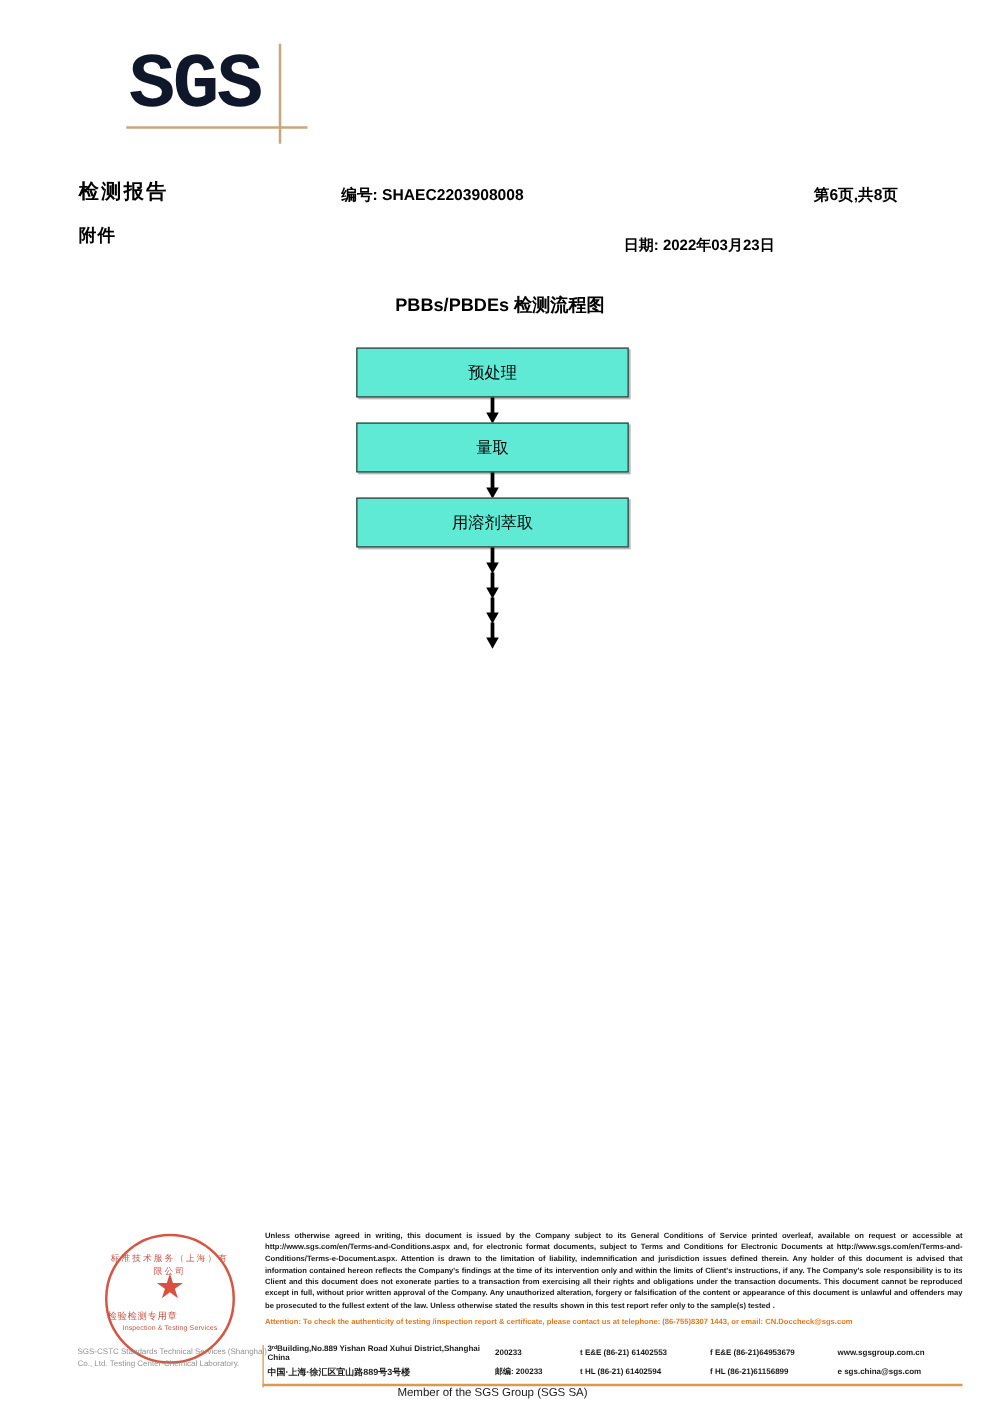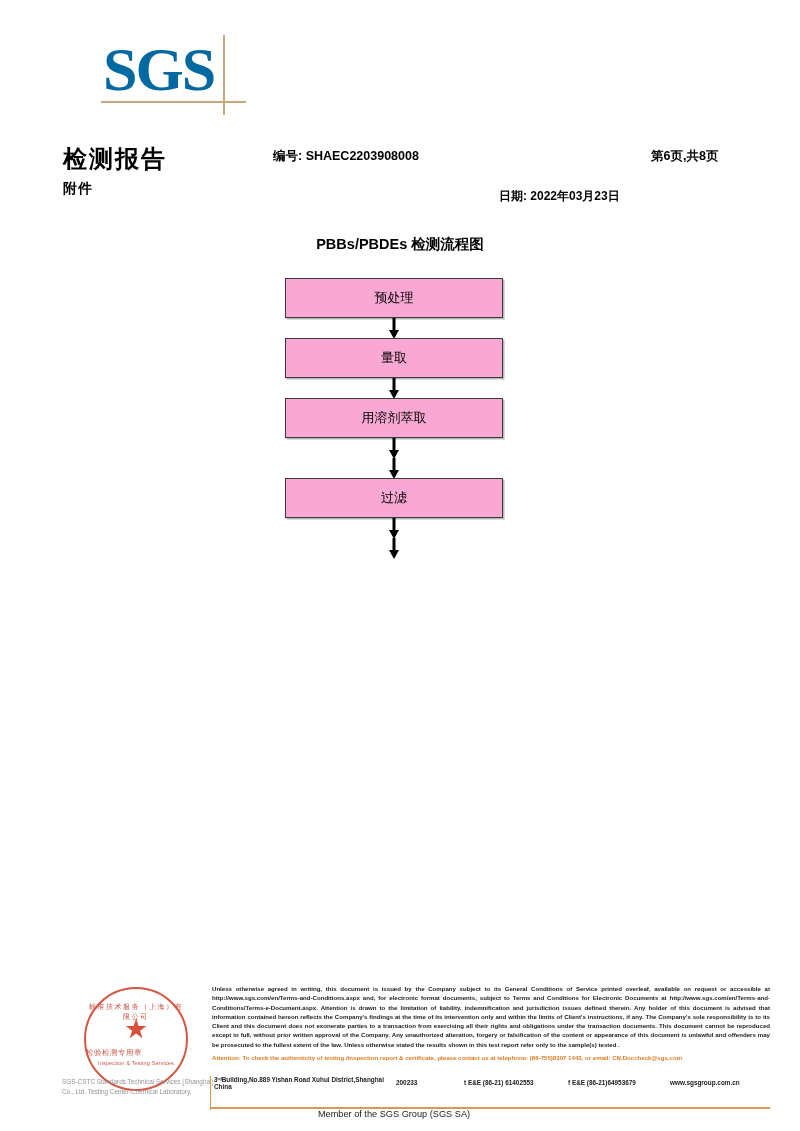--- a/index.html
+++ b/index.html
@@ -8,40 +8,40 @@
     background: #ffffff;
     font-family: "Liberation Sans", "DejaVu Sans", sans-serif;
     color: #000;
     overflow: hidden;
   }
   .page { position: relative; width: 800px; height: 1131px; background:#fff; }
 
   
   .logo-wrap { position: absolute; left: 103px; top: 38px; }
   .logo-text {
-    font-family: Liberation Serif, serif;
+    font-family: Liberation Mono, monospace;
     font-weight: 700;
     font-size: 62px;
     letter-spacing: -2px;
-    color: #0369a1;
+    color: #0f172a;
     line-height: 62px;
   }
   .logo-vrule {
     position: absolute; left: 120px; top: -3px;
     width: 2px; height: 80px; background: #c8a780;
   }
   .logo-hrule {
     position: absolute; left: -2px; top: 63px;
     width: 145px; height: 2px; background: #c8a780;
   }
 
   
   .report-title {
     position: absolute; left: 63px; top: 143px;
-    font-size: 24px; font-weight: 700; letter-spacing: 2px;
+    font-size: 16px; font-weight: 700; letter-spacing: 2px;
   }
   .attach-label {
     position: absolute; left: 63px; top: 180px;
     font-size: 14px; font-weight: 700; letter-spacing: 1px;
   }
   .hdr-no {
     position: absolute; left: 273px; top: 148px;
     font-size: 12.5px; font-weight: 600;
   }
   .hdr-date {
@@ -56,21 +56,21 @@
   
   .flow-title {
     position: absolute; left: 0; top: 235px; width: 800px;
     text-align: center; font-size: 14.5px; font-weight: 700;
   }
   .flow { position: absolute; left: 285px; top: 278px; width: 218px; }
   .fbox {
     position: relative;
     width: 218px; height: 40px;
     border: 1.4px solid #3a3a3a;
-    background: #f9a8d4;
+    background: #5eead4;
     display: flex; align-items: center; justify-content: center;
     font-size: 13px; color: #000;
     box-shadow: 1.5px 1.5px 0 #b8b8b8;
   }
   .arrow {
     position: relative;
     width: 218px; height: 20px;
   }
   .arrow .shaft {
     position: absolute; left: 50%; top: 0;
@@ -199,21 +199,20 @@
     <div class="arrow">
         <div class="shaft"></div>
         <div class="head"></div>
       </div>
 
     <div class="arrow">
         <div class="shaft"></div>
         <div class="head"></div>
       </div>
 
-    <div class="fbox">过滤</div>
     <div class="arrow">
         <div class="shaft"></div>
         <div class="head"></div>
       </div>
 
     <div class="arrow">
         <div class="shaft"></div>
         <div class="head"></div>
       </div>
 
@@ -237,20 +236,27 @@
     <div class="divider-v"></div>
 
     <div class="addr-table">
       <div class="addr-row en">
         <div class="c-addr">3ʳᵈBuilding,No.889 Yishan Road Xuhui District,Shanghai China</div>
         <div class="c-zip">200233</div>
         <div class="c-t1">t E&amp;E (86-21) 61402553</div>
         <div class="c-t2">f E&amp;E (86-21)64953679</div>
         <div class="c-web">www.sgsgroup.com.cn</div>
       </div>
+      <div class="addr-row cn">
+        <div class="c-addr">中国·上海·徐汇区宜山路889号3号楼</div>
+        <div class="c-zip">邮编: 200233</div>
+        <div class="c-t1">t HL (86-21) 61402594</div>
+        <div class="c-t2">f HL (86-21)61156899</div>
+        <div class="c-web">e sgs.china@sgs.com</div>
+      </div>
     </div>
 
     <div class="divider-h"></div>
   </div>
 
   <div class="member">Member of the SGS Group (SGS SA)</div>
 
 </div>
 
 </body></html>

